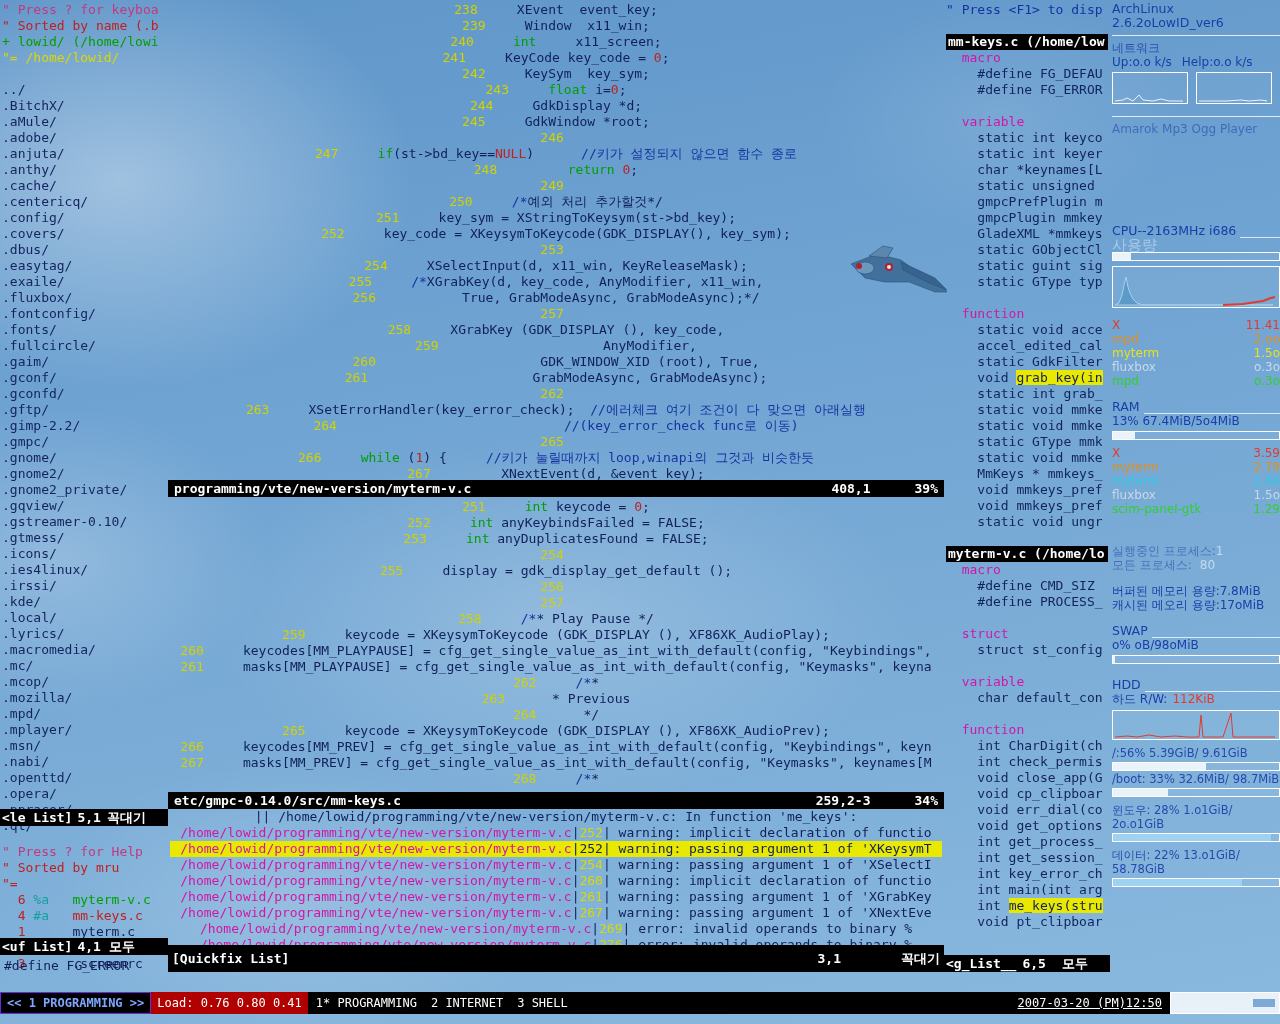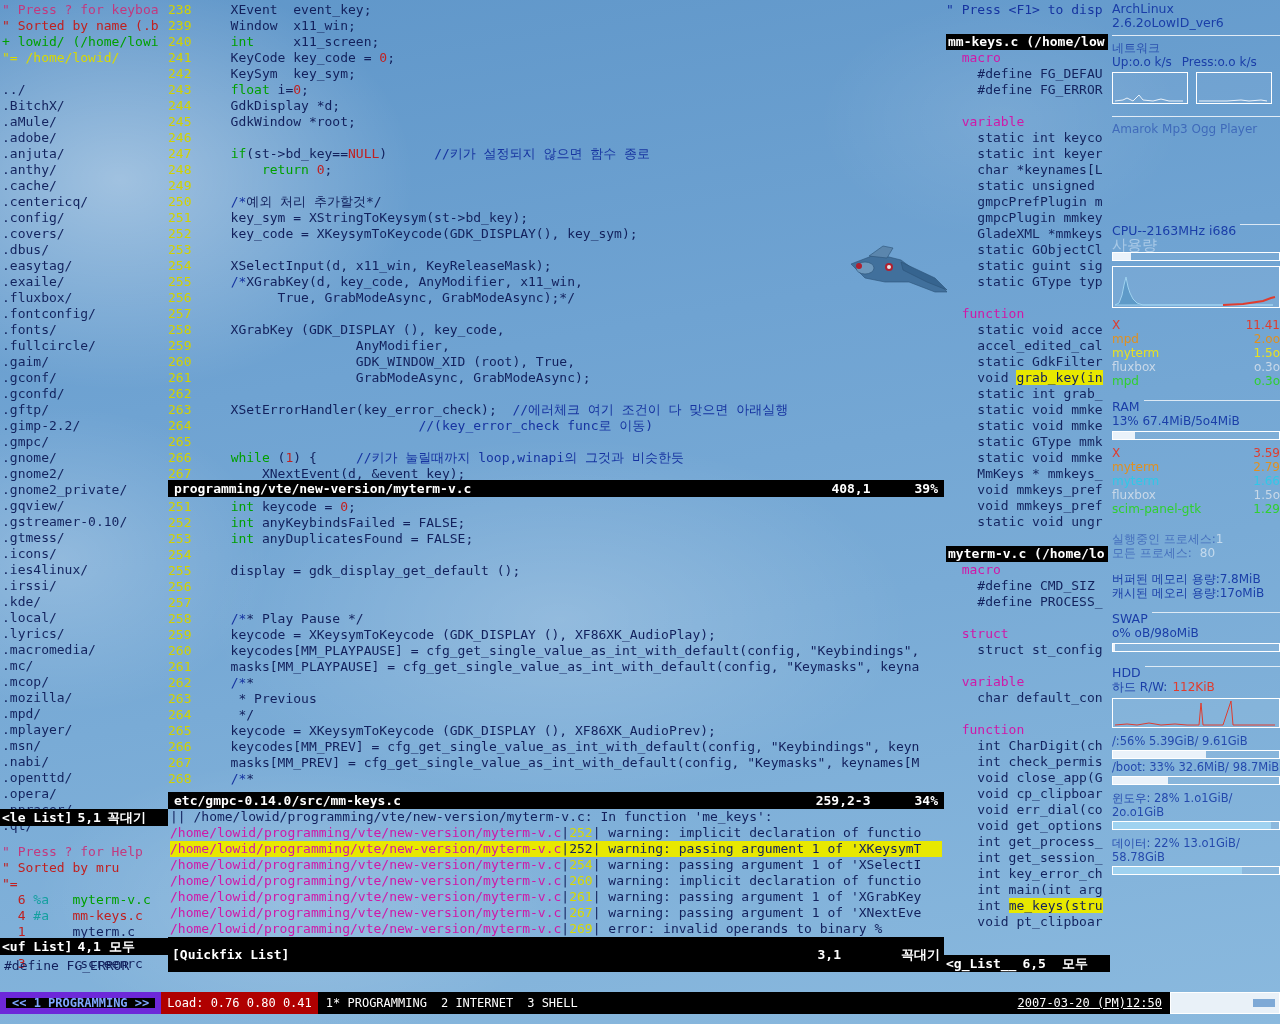--- a/index.html
+++ b/index.html
@@ -52,46 +52,46 @@
   
   #explorer{ left:0; top:0; width:168px; height:826px; }
   #explorer .term{ padding:2px 2px 0 2px; font-size:13px; line-height:16px; }
   
   #buflist{ left:0; top:842px; width:168px; height:130px; }
   #buflist .term{ padding:2px; }
   
   #editor-top{ left:168px; top:0; width:776px; height:497px; }
   #editor-mid{ left:168px; top:497px; width:776px; height:312px; }
   #editor-qf { left:168px; top:809px; width:776px; height:163px; }
-  .codewrap{ overflow:hidden; }
+  .codewrap{ overflow:hidden;text-align:center; }
   
   #taglist{ left:944px; top:0; width:166px; height:972px; }
   
   #conky{
     position:absolute; left:1112px; top:2px; width:168px; height:1008px;
     z-index:2; color:#1a3ea8;
     font-family:"DejaVu Sans","Liberation Sans",sans-serif;
     font-size:12px; line-height:14px;
   }
-  #conky .hdr{ color:#1a3ea8; font-size:12.5px; display:flex; align-items:flex-start; gap:4px; }
+  #conky .hdr{ color:#1a3ea8; font-size:12.5px; display:flex; align-items:flex-end; gap:4px; }
   #conky .hdr .rule{ flex:1; height:1px; background:rgba(255,255,255,.75); }
   #conky .rule-full{ height:1px; background:rgba(255,255,255,.8); margin:5px 0; }
   .bar{ height:9px; border:1px solid #fff; background:rgba(255,255,255,.06); position:relative; }
   .bar > i{ position:absolute; left:0; top:0; bottom:0; background:#eaf2fa; display:block; }
   .graph{ height:38px; border:1px solid #fff; position:relative; overflow:hidden; background:rgba(255,255,255,.05); }
   .proc{ display:flex; justify-content:space-between; font-size:12px; line-height:14px; }
   .faint{ opacity:.55; }
   
   #taskbar{
     position:absolute; left:0; bottom:10px; width:1280px; height:22px;
     z-index:5; display:flex; align-items:stretch;
     font-family:"DejaVu Sans Mono","Liberation Mono",monospace; font-size:12px;
   }
   #tb-workspace{
-    background:#000; color:#7fa7ff; border:6px solid #6d28d9;
+    background:#000; color:#7fa7ff; border:1px solid #6d28d9;
     padding:0 6px; display:flex; align-items:center; font-weight:bold;
   }
   #tb-load{ background:#b00000; color:#fff; padding:0 6px; display:flex; align-items:center; }
   #tb-windows{ background:#000; color:#fff; flex:1; display:flex; align-items:center; gap:14px; padding:0 8px; }
   #tb-clock{ background:#000; color:#fff; padding:0 8px; display:flex; align-items:center; text-decoration:underline; }
   #tb-tray{ background:#e9f1f8; border:1px solid #fff; width:110px; display:flex; align-items:center; padding:0 4px; }
   #tb-tray-bar{ height:8px; width:22px; background:#7ea9d6; margin-left:auto; }
 </style>
 </head>
 <body>
@@ -142,21 +142,21 @@
   <div class="statusline" style="position:absolute;left:0;bottom:0;width:776px;height:17px;padding:0 6px;">
     <span>etc/gmpc-0.14.0/src/mm-keys.c</span>
     <span style="margin-left:auto">259,2-3</span>
     <span style="margin-left:44px">34%</span>
   </div>
 </div>
 
 <div class="pane codewrap" id="editor-qf">
   <div class="term" id="qf-title" style="padding:0 2px;">|| /home/lowid/programming/vte/new-version/myterm-v.c: In function 'me_keys':</div>
   <div class="term" id="qf-body" style="padding:0 2px;"><div class=""><span class="c-mag">/home/lowid/programming/vte/new-version/myterm-v.c</span>|<span class="c-yel">252</span>| warning: implicit declaration of functio</div><div class="hl-y"><span class="c-mag">/home/lowid/programming/vte/new-version/myterm-v.c</span>|<span class="">252</span>| warning: passing argument 1 of 'XKeysymT</div><div class=""><span class="c-mag">/home/lowid/programming/vte/new-version/myterm-v.c</span>|<span class="c-yel">254</span>| warning: passing argument 1 of 'XSelectI</div><div class=""><span class="c-mag">/home/lowid/programming/vte/new-version/myterm-v.c</span>|<span class="c-yel">260</span>| warning: implicit declaration of functio</div><div class=""><span class="c-mag">/home/lowid/programming/vte/new-version/myterm-v.c</span>|<span class="c-yel">261</span>| warning: passing argument 1 of 'XGrabKey</div><div class=""><span class="c-mag">/home/lowid/programming/vte/new-version/myterm-v.c</span>|<span class="c-yel">267</span>| warning: passing argument 1 of 'XNextEve</div><div class=""><span class="c-mag">/home/lowid/programming/vte/new-version/myterm-v.c</span>|<span class="c-yel">269</span>| error: invalid operands to binary %</div><div class=""><span class="c-mag">/home/lowid/programming/vte/new-version/myterm-v.c</span>|<span class="c-yel">276</span>| error: invalid operands to binary %</div><div class=""><span class="c-mag">/home/lowid/programming/vte/new-version/myterm-v.c</span>|<span class="c-yel">290</span>| warning: value computed is not used</div></div>
-  <div class="statusline" style="position:absolute;left:0;bottom:0;width:776px;height:35px;padding:0 4px;">
+  <div class="statusline" style="position:absolute;left:0;bottom:0;width:776px;height:27px;padding:0 4px;">
     <span>[Quickfix List]</span>
     <span style="margin-left:auto">3,1</span>
     <span style="margin-left:60px">꼭대기</span>
   </div>
 </div>
 
 <div class="pane" id="taglist">
   <div class="term" id="taglist-body" style="padding:2px;"><div class=""><span class="c-blu">" Press &lt;F1&gt; to disp</span></div><div class="">&nbsp;</div><div class="statusline" style="height:16px;padding:0 2px">mm-keys.c (/home/low</div><div class="">  <span class="c-mag">macro</span></div><div class="">    <span class="c-dblue">#define FG_DEFAU</span></div><div class="">    <span class="c-dblue">#define FG_ERROR</span></div><div class="">&nbsp;</div><div class="">  <span class="c-mag">variable</span></div><div class="">    <span class="c-dblue">static int keyco</span></div><div class="">    <span class="c-dblue">static int keyer</span></div><div class="">    <span class="c-dblue">char *keynames[L</span></div><div class="">    <span class="c-dblue">static unsigned</span></div><div class="">    <span class="c-dblue">gmpcPrefPlugin m</span></div><div class="">    <span class="c-dblue">gmpcPlugin mmkey</span></div><div class="">    <span class="c-dblue">GladeXML *mmkeys</span></div><div class="">    <span class="c-dblue">static GObjectCl</span></div><div class="">    <span class="c-dblue">static guint sig</span></div><div class="">    <span class="c-dblue">static GType typ</span></div><div class="">&nbsp;</div><div class="">  <span class="c-mag">function</span></div><div class="">    <span class="c-dblue">static void acce</span></div><div class="">    <span class="c-dblue">accel_edited_cal</span></div><div class="">    <span class="c-dblue">static GdkFilter</span></div><div>    <span class="c-dblue">void </span><span class="hl-y">grab_key(in</span><span class="c-dblue"></span></div><div class="">    <span class="c-dblue">static int grab_</span></div><div class="">    <span class="c-dblue">static void mmke</span></div><div class="">    <span class="c-dblue">static void mmke</span></div><div class="">    <span class="c-dblue">static GType mmk</span></div><div class="">    <span class="c-dblue">static void mmke</span></div><div class="">    <span class="c-dblue">MmKeys * mmkeys_</span></div><div class="">    <span class="c-dblue">void mmkeys_pref</span></div><div class="">    <span class="c-dblue">void mmkeys_pref</span></div><div class="">    <span class="c-dblue">static void ungr</span></div><div class="">&nbsp;</div><div class="statusline" style="height:16px;padding:0 2px">myterm-v.c (/home/lo</div><div class="">  <span class="c-mag">macro</span></div><div class="">    <span class="c-dblue">#define CMD_SIZ</span></div><div class="">    <span class="c-dblue">#define PROCESS_</span></div><div class="">&nbsp;</div><div class="">  <span class="c-mag">struct</span></div><div class="">    <span class="c-dblue">struct st_config</span></div><div class="">&nbsp;</div><div class="">  <span class="c-mag">variable</span></div><div class="">    <span class="c-dblue">char default_con</span></div><div class="">&nbsp;</div><div class="">  <span class="c-mag">function</span></div><div class="">    <span class="c-dblue">int CharDigit(ch</span></div><div class="">    <span class="c-dblue">int check_permis</span></div><div class="">    <span class="c-dblue">void close_app(G</span></div><div class="">    <span class="c-dblue">void cp_clipboar</span></div><div class="">    <span class="c-dblue">void err_dial(co</span></div><div class="">    <span class="c-dblue">void get_options</span></div><div class="">    <span class="c-dblue">int get_process_</span></div><div class="">    <span class="c-dblue">int get_session_</span></div><div class="">    <span class="c-dblue">int key_error_ch</span></div><div class="">    <span class="c-dblue">int main(int arg</span></div><div>    <span class="c-dblue">int </span><span class="hl-y">me_keys(stru</span><span class="c-dblue"></span></div><div class="">    <span class="c-dblue">void pt_clipboar</span></div><div class="">&nbsp;</div></div>
   <div class="statusline" style="position:absolute;left:0;bottom:0;width:166px;height:17px;padding:0 2px;">
     <span>&lt;g_List__</span>
@@ -165,21 +165,21 @@
   </div>
 </div>
 
 <div id="conky">
   <div style="font-size:12.5px;">ArchLinux 2.6.2oLowID_ver6</div>
   <div class="rule-full"></div>
 
   <div style="opacity:.8">네트워크</div>
   <div style="display:flex;gap:10px;">
     <span>Up:o.o k/s</span>
-    <span>Press:o.o k/s</span>
+    <span>Help:o.o k/s</span>
   </div>
   <div style="display:flex;gap:8px;margin-top:3px;">
     <div class="graph" style="width:76px;height:32px;">
       <svg width="74" height="30" viewBox="0 0 74 30">
           <polyline points="2,28 10,27 14,25 20,28 26,22 30,27 40,28 48,26 56,28 70,28" fill="none" stroke="#eaf2fa" stroke-width="1"></polyline>
         </svg>
     </div>
     <div class="graph" style="width:76px;height:32px;">
       <svg width="74" height="30" viewBox="0 0 74 30">
           <polyline points="2,28 18,28 30,28 44,27 52,28 64,27 70,28" fill="none" stroke="#eaf2fa" stroke-width="1"></polyline>
@@ -252,21 +252,21 @@
      </div>
       <div class="proc">
        <span style="color:#c8d8e8">fluxbox</span>
        <span style="color:#c8d8e8">1.5o</span>
      </div>
       <div class="proc">
        <span style="color:#30d030">scim-panel-gtk</span>
        <span style="color:#30d030">1.29</span>
      </div>
     </div>
-  <div style="margin-top:16px;display:flex;gap:0;" class="faint">
+  <div style="margin-top:28px;display:flex;gap:0;" class="faint">
     <span>실행중인 프로세스:</span>
     <span style="color:#fff;opacity:1">1</span>
   </div>
   <div style="display:flex;gap:8px;" class="faint">
     <span>모든 프로세스:</span>
     <span style="color:#fff;opacity:1">80</span>
   </div>
   <div style="margin-top:12px">버퍼된 메모리 용량:7.8MiB</div>
   <div>캐시된 메오리 용량:17oMiB</div>
 

